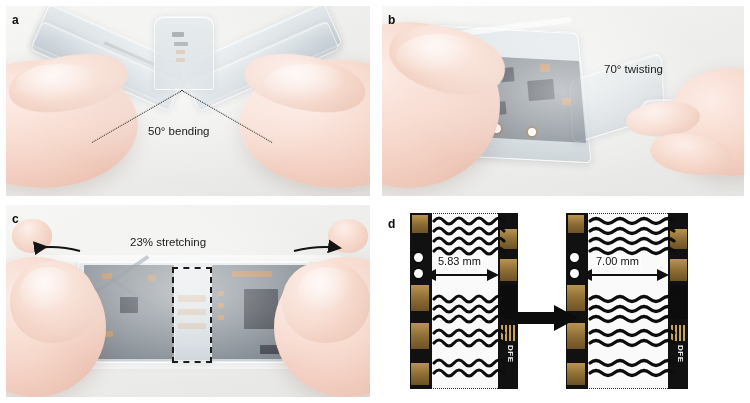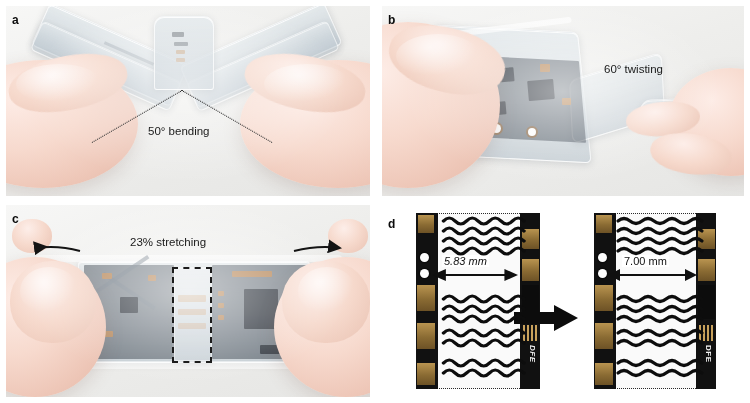--- a/index.html
+++ b/index.html
@@ -49,22 +49,22 @@
 
   .dotline{position:absolute;height:0;border-top:1.5px dotted #3b3b3b;
            transform-origin:left center;z-index:30;}
   .roi{position:absolute;border:2px dashed #1c1c1c;z-index:32;background:rgba(255,255,255,.12);}
 
   svg.overlay{position:absolute;inset:0;width:100%;height:100%;z-index:34;
               pointer-events:none;overflow:visible;}
 
   
   .specimen{position:absolute;top:8px;height:176px;background:#ffffff;}
-  #specimen-left{left:34px;width:124px;font-style:italic;}
-  #specimen-right{left:212px;width:122px;text-decoration:underline;}
+  #specimen-left{left:28px;width:108px;}
+  #specimen-right{left:184px;width:122px;text-decoration:underline;}
   .spec-frame{position:absolute;inset:0;border:1.5px dotted #2a2a2a;background:#fafafa;}
   .rail{position:absolute;top:0;bottom:0;background:#111111;}
   .rail-l{left:0;}
   .rail-r{right:0;}
   .goldpad{position:absolute;background:linear-gradient(180deg,#b99450 0%,#8a6b33 55%,#6d5226 100%);}
   .blackpad{position:absolute;background:#0c0c0c;}
   .viahole{position:absolute;border-radius:50%;background:#fdfdfd;
            box-shadow:0 0 0 1.4px #0c0c0c;}
   .silk{position:absolute;color:#f2f2f2;font-size:8px;font-weight:bold;
         letter-spacing:.5px;writing-mode:vertical-rl;text-orientation:mixed;}
@@ -134,21 +134,21 @@
     <div class="hand sh" style="left:-66px;top:16px;width:184px;height:166px;"></div>
     <div class="finger" style="left:6px;top:22px;width:118px;height:64px;transform:rotate(14deg);"></div>
     <div class="glovesheen" style="left:14px;top:28px;width:84px;height:44px;"></div>
 
     <div class="hand sh" style="left:286px;top:62px;width:126px;height:108px;"></div>
     <div class="finger" style="left:244px;top:96px;width:74px;height:34px;transform:rotate(-5deg);"></div>
     <div class="finger" style="left:268px;top:128px;width:82px;height:40px;transform:rotate(8deg);"></div>
 
     <div class="vig"></div>
 
-    <div class="anno" style="left:222px;top:56px;">60° twisting</div>
+    <div class="anno" style="left:222px;top:56px;">70° twisting</div>
     <div class="panel-label" style="left:6px;top:8px;">b</div>
   </div>
 
   <div class="panel" id="panel-c">
     <div class="photo-bg"></div>
 
     <div class="sheet" style="left:72px;top:56px;width:230px;height:100px;border-radius:4px;"></div>
     <div class="sheet-edge" style="left:30px;top:50px;width:306px;height:7px;border-radius:4px;opacity:.9;"></div>
     <div class="sheet-edge" style="left:34px;top:156px;width:300px;height:8px;border-radius:4px;opacity:.85;"></div>
 

